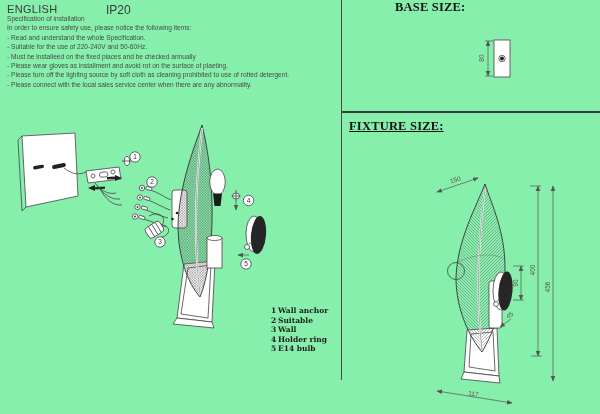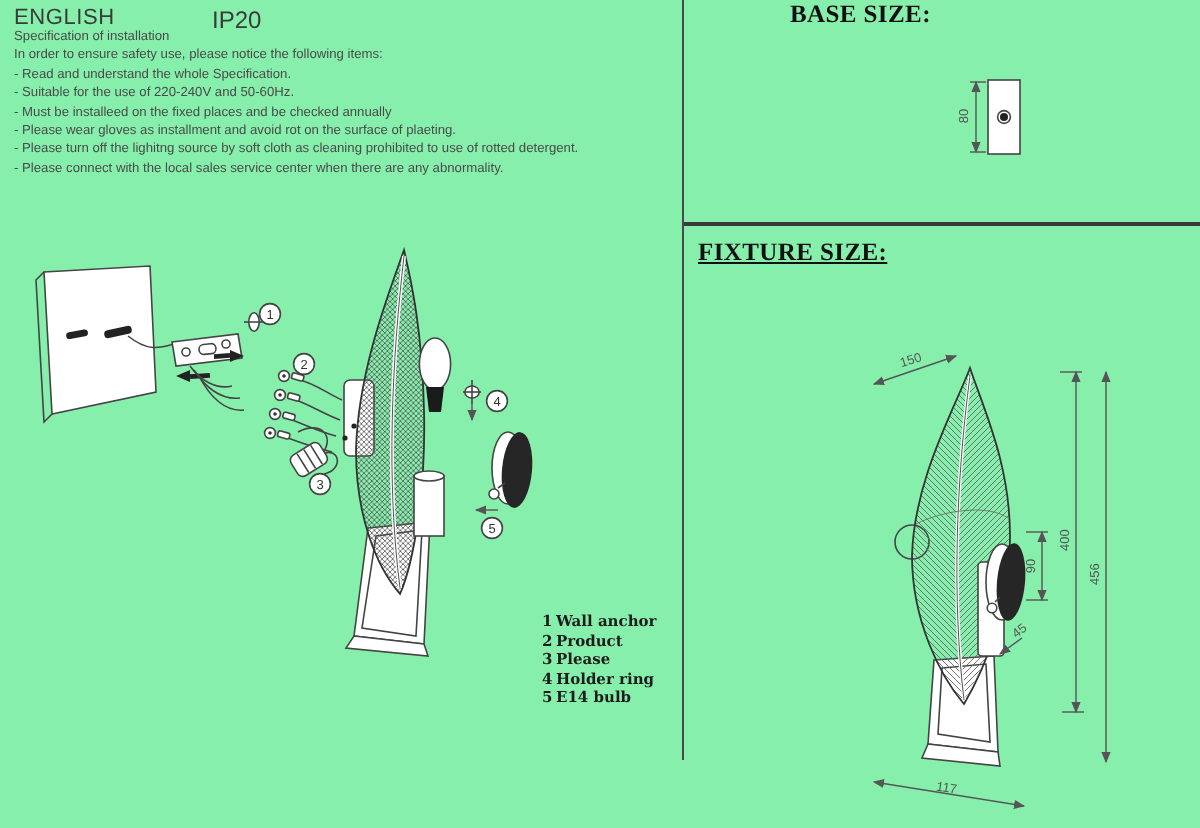--- a/index.html
+++ b/index.html
@@ -192,22 +192,22 @@
 
     <line class="dim" x1="249" y1="255" x2="238" y2="255" marker-end="url(#mA)"></line>
     <g>
       <circle class="callout-c" cx="246" cy="264" r="5.2"></circle>
       <text class="callout-t" x="246" y="266.4">5</text>
     </g>
   </svg>
 
   <div class="parts">
     <div class="row"><span class="n">1</span><span>Wall anchor</span></div>
-    <div class="row"><span class="n">2</span><span>Product</span></div>
-    <div class="row"><span class="n">3</span><span>Please</span></div>
+    <div class="row"><span class="n">2</span><span>Suitable</span></div>
+    <div class="row"><span class="n">3</span><span>Wall</span></div>
     <div class="row"><span class="n">4</span><span>Holder ring</span></div>
     <div class="row"><span class="n">5</span><span>E14 bulb</span></div>
   </div>
 
   <svg style="left:341px;top:0" width="259" height="111" viewBox="341 0 259 111">
     <defs>
       <marker id="mB" markerWidth="7" markerHeight="6" refX="5" refY="3" orient="auto-start-reverse" markerUnits="userSpaceOnUse">
         <path d="M0,0.7 L5.6,3 L0,5.3 Z" fill="#555"></path>
       </marker>
     </defs>

